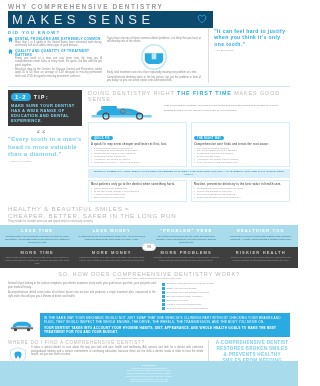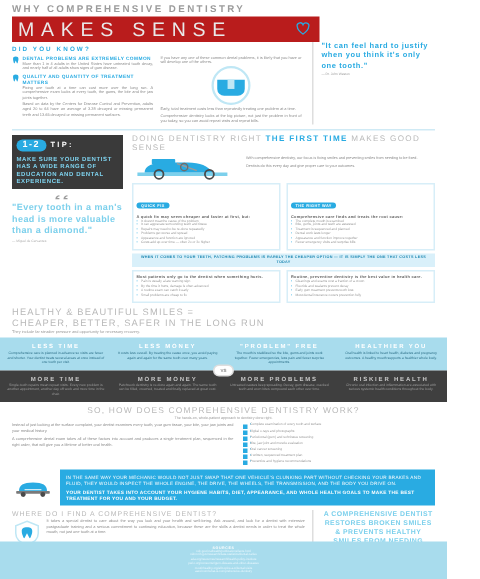--- a/index.html
+++ b/index.html
@@ -4,21 +4,21 @@
 <style>
   html,body{margin:0;padding:0;background:#fff;}
   body{width:298px;height:386px;overflow:hidden;font-family:"Liberation Sans",sans-serif;color:#4a4a4a;}
   .page{width:298px;height:386px;position:relative;background:#fff;}
   .up{text-transform:uppercase;}
   .just{text-align:justify;}
 
   
   .hdr{padding:3px 8px 0 8px;}
   .hdr-kicker{font-size:6.5px;letter-spacing:1.6px;color:#9b9b9b;font-weight:bold;}
-  .hdr-bar{background:#b91c1c;margin-top:1px;height:17px;display:flex;align-items:center;
+  .hdr-bar{background:#0c4a6e;margin-top:1px;height:17px;display:flex;align-items:center;
            padding:0 4px;width:205px;box-sizing:border-box;position:relative;}
   .hdr-bar .big{font-size:13px;letter-spacing:4.5px;color:#e9e9e9;font-weight:normal;}
   .heart{position:absolute;right:6px;top:3px;width:10px;height:10px;}
 
   .split{display:flex;padding:0 8px;}
   .left-col{width:196px;}
   .vline{width:1px;background:#dedede;margin:0 5px;}
   .right-col{width:76px;}
 
   .didyouknow{color:#29abe2;font-size:4.2px;letter-spacing:1.4px;font-weight:bold;margin:2px 0 1.5px 0;}

